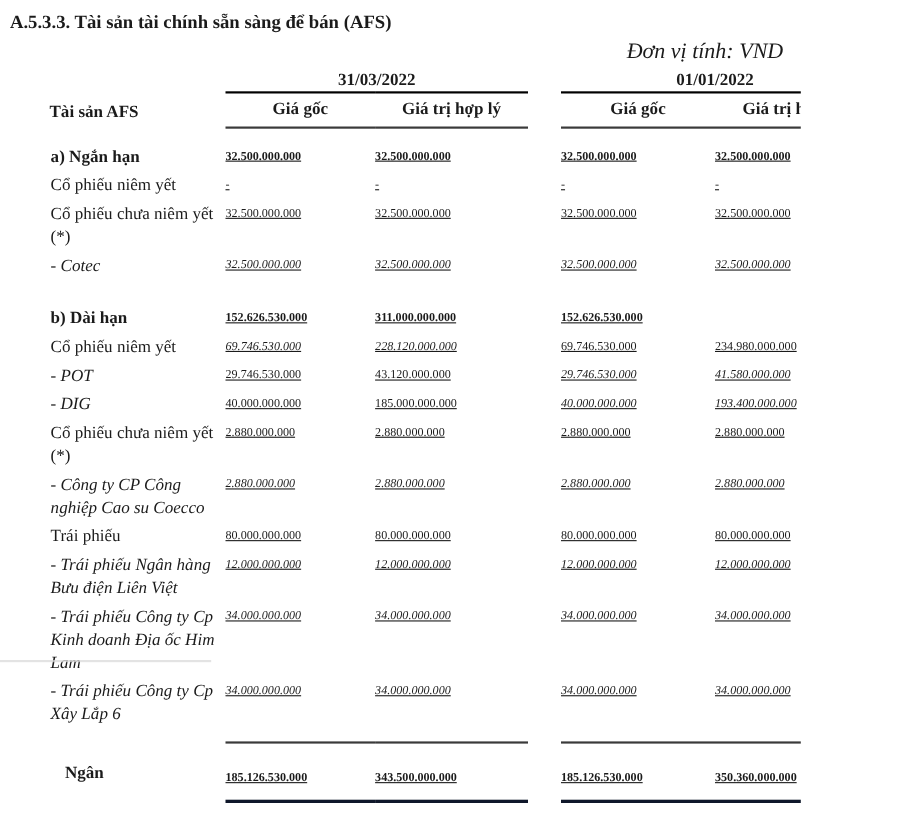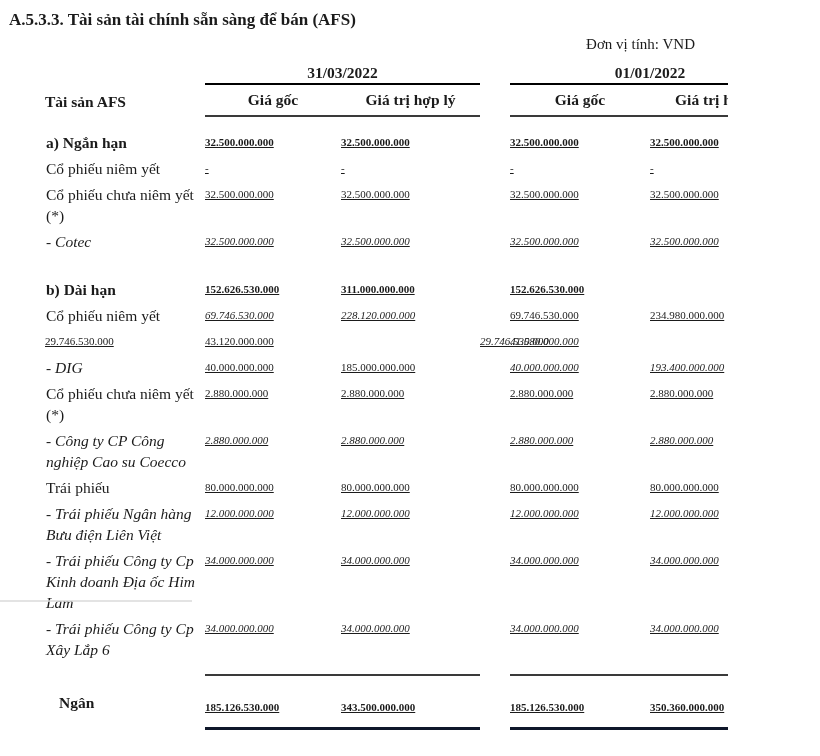--- a/index.html
+++ b/index.html
@@ -1,19 +1,19 @@
 <!DOCTYPE html>
 <html><head>
 <meta charset="utf-8">
 <style>
   html,body{margin:0;padding:0;background:#fff;}
   .page{position:relative;width:728px;height:756px;background:#ffffff;overflow:hidden;
         font-family:"Liberation Serif","DejaVu Serif",serif;color:#1b1b1b;}
   .title{position:absolute;top:10px;left:9px;font-size:17px;font-weight:bold;margin:0;}
-  .unit-note{position:absolute;top:36px;right:33px;font-size:15px;}
+  .unit-note{position:absolute;top:36px;right:16px;font-size:20px;font-style:italic;}
   .table{position:absolute;top:62px;left:45px;width:745px;}
   .grid{display:grid;grid-template-columns:160px 136px 139px 30px 140px 140px;column-gap:0;}
   .cell{font-size:15.5px;line-height:21px;}
   .num{text-align:left;padding-right:2px;font-size:11px;text-decoration:underline;}
   .g1{grid-column:2/4;text-align:center;font-weight:bold;}
   .g2{grid-column:5/7;text-align:center;font-weight:bold;}
   .thead-row2 .lined{border-top:2px solid #000000;border-bottom:2px solid #3a3a3a;
                      padding-top:4px;padding-bottom:5px;text-align:center;font-weight:bold;}
   .rowhead{font-weight:bold;align-self:end;padding-bottom:5px;}
   .tbody{margin-top:15px;}
@@ -103,20 +103,21 @@
         </div>
         <div class="grid trow">
           <div class="cell label normal">Cổ phiếu niêm yết</div>
           <div class="cell num italic">69.746.530.000</div>
           <div class="cell num italic">228.120.000.000</div>
           <div class="gapcell"></div>
           <div class="cell num normal">69.746.530.000</div>
           <div class="cell num normal">234.980.000.000</div>
         </div>
         <div class="grid trow">
+          <div class="cell label italic">- POT</div>
           <div class="cell num normal">29.746.530.000</div>
           <div class="cell num normal">43.120.000.000</div>
           <div class="gapcell"></div>
           <div class="cell num italic">29.746.530.000</div>
           <div class="cell num italic">41.580.000.000</div>
         </div>
         <div class="grid trow">
           <div class="cell label italic">- DIG</div>
           <div class="cell num normal">40.000.000.000</div>
           <div class="cell num normal">185.000.000.000</div>

